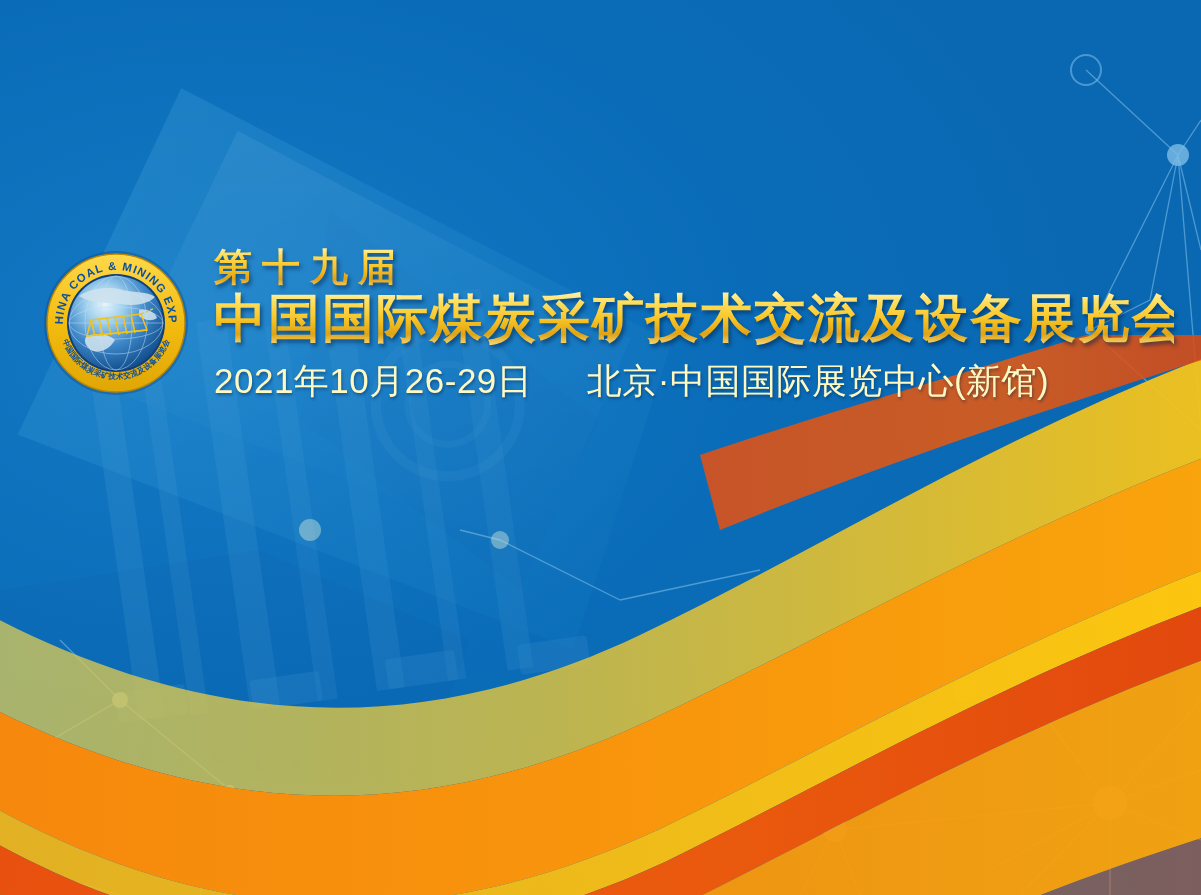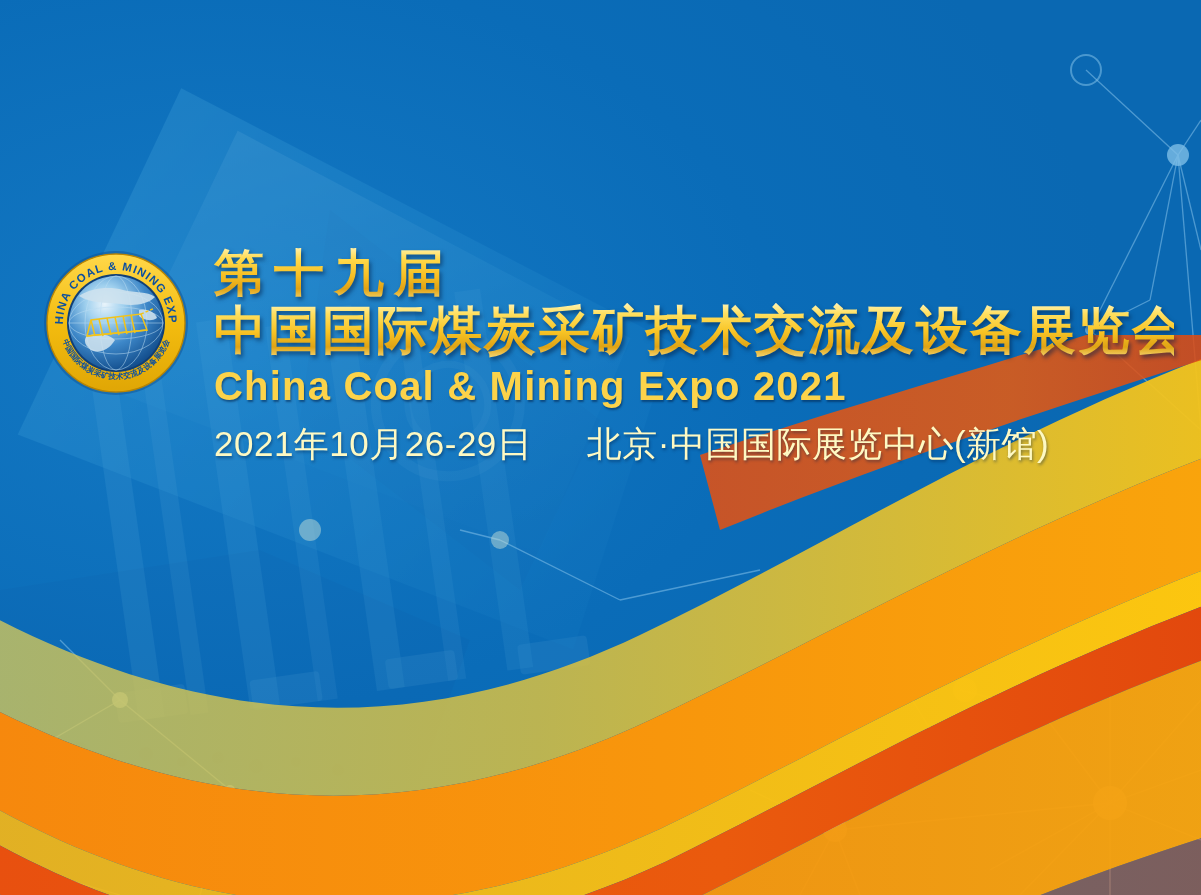--- a/index.html
+++ b/index.html
@@ -82,21 +82,21 @@
 
   
   .text-block {
     position: absolute;
     left: 214px;
     top: 248px;
     width: 960px;
   }
 
   .line-edition {
-    font-size: 50px;
+    font-size: 38px;
     line-height: 1.02;
     font-weight: 700;
     letter-spacing: 10px;
     background: linear-gradient(180deg, #fff0a8 0%, #ffd94a 22%, #f7bf23 55%, #e0a215 80%, #f3d165 100%);
     -webkit-background-clip: text;
     background-clip: text;
     color: transparent;
     -webkit-text-fill-color: transparent;
     filter: drop-shadow(2px 3px 2px rgba(0,30,70,0.55));
     margin: 0 0 4px 0;
@@ -364,21 +364,20 @@
       </text>
       <text font-family="DejaVu Sans, sans-serif" font-size="7.6" font-weight="bold" fill="#0b4fa0" letter-spacing="0.2">
         <textPath href="#arcBot" startOffset="50%" text-anchor="middle">中国国际煤炭采矿技术交流及设备展览会</textPath>
       </text>
     </svg>
   </div>
 
   <div class="text-block">
     <div class="line-edition">第十九届</div>
     <div class="line-cn-title">中国国际煤炭采矿技术交流及设备展览会</div>
-    <div class="line-en-title">China Coal &amp; Mining Expo 2021</div>
     <div class="line-date">
       <span>2021年10月26-29日</span>
       <span class="sep"></span>
       <span>北京·中国国际展览中心(新馆)</span>
     </div>
   </div>
 
 </div>
 
 </body></html>

